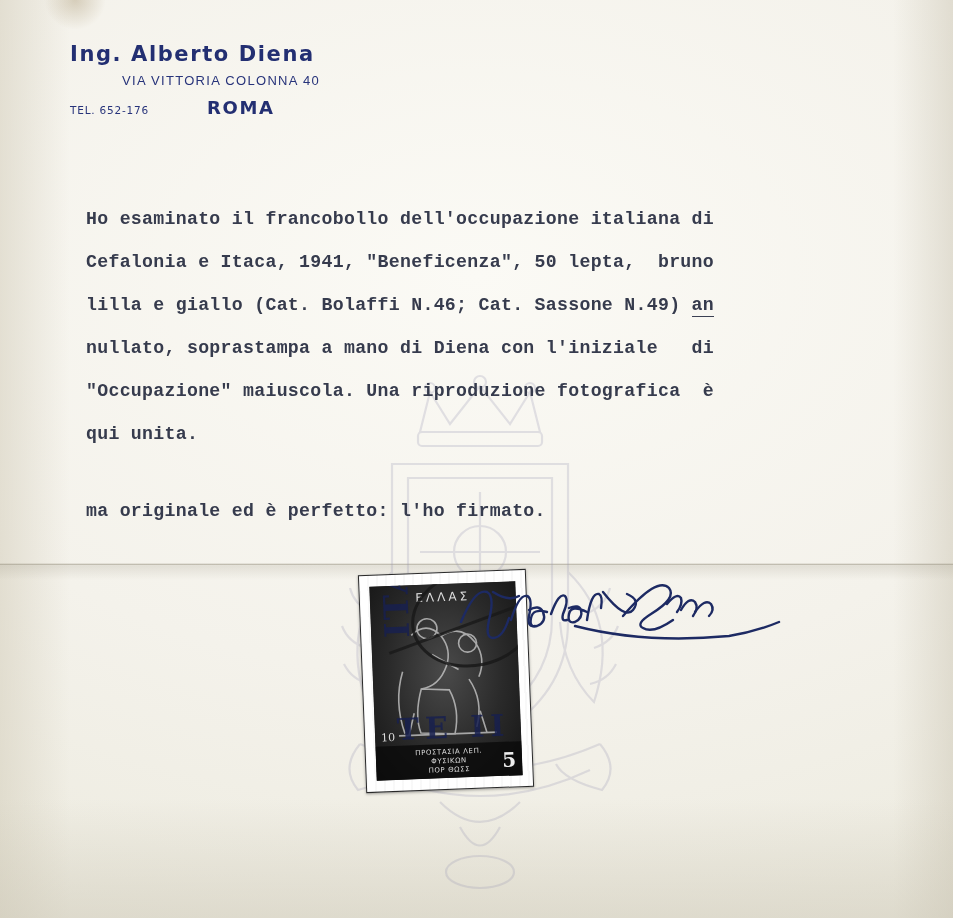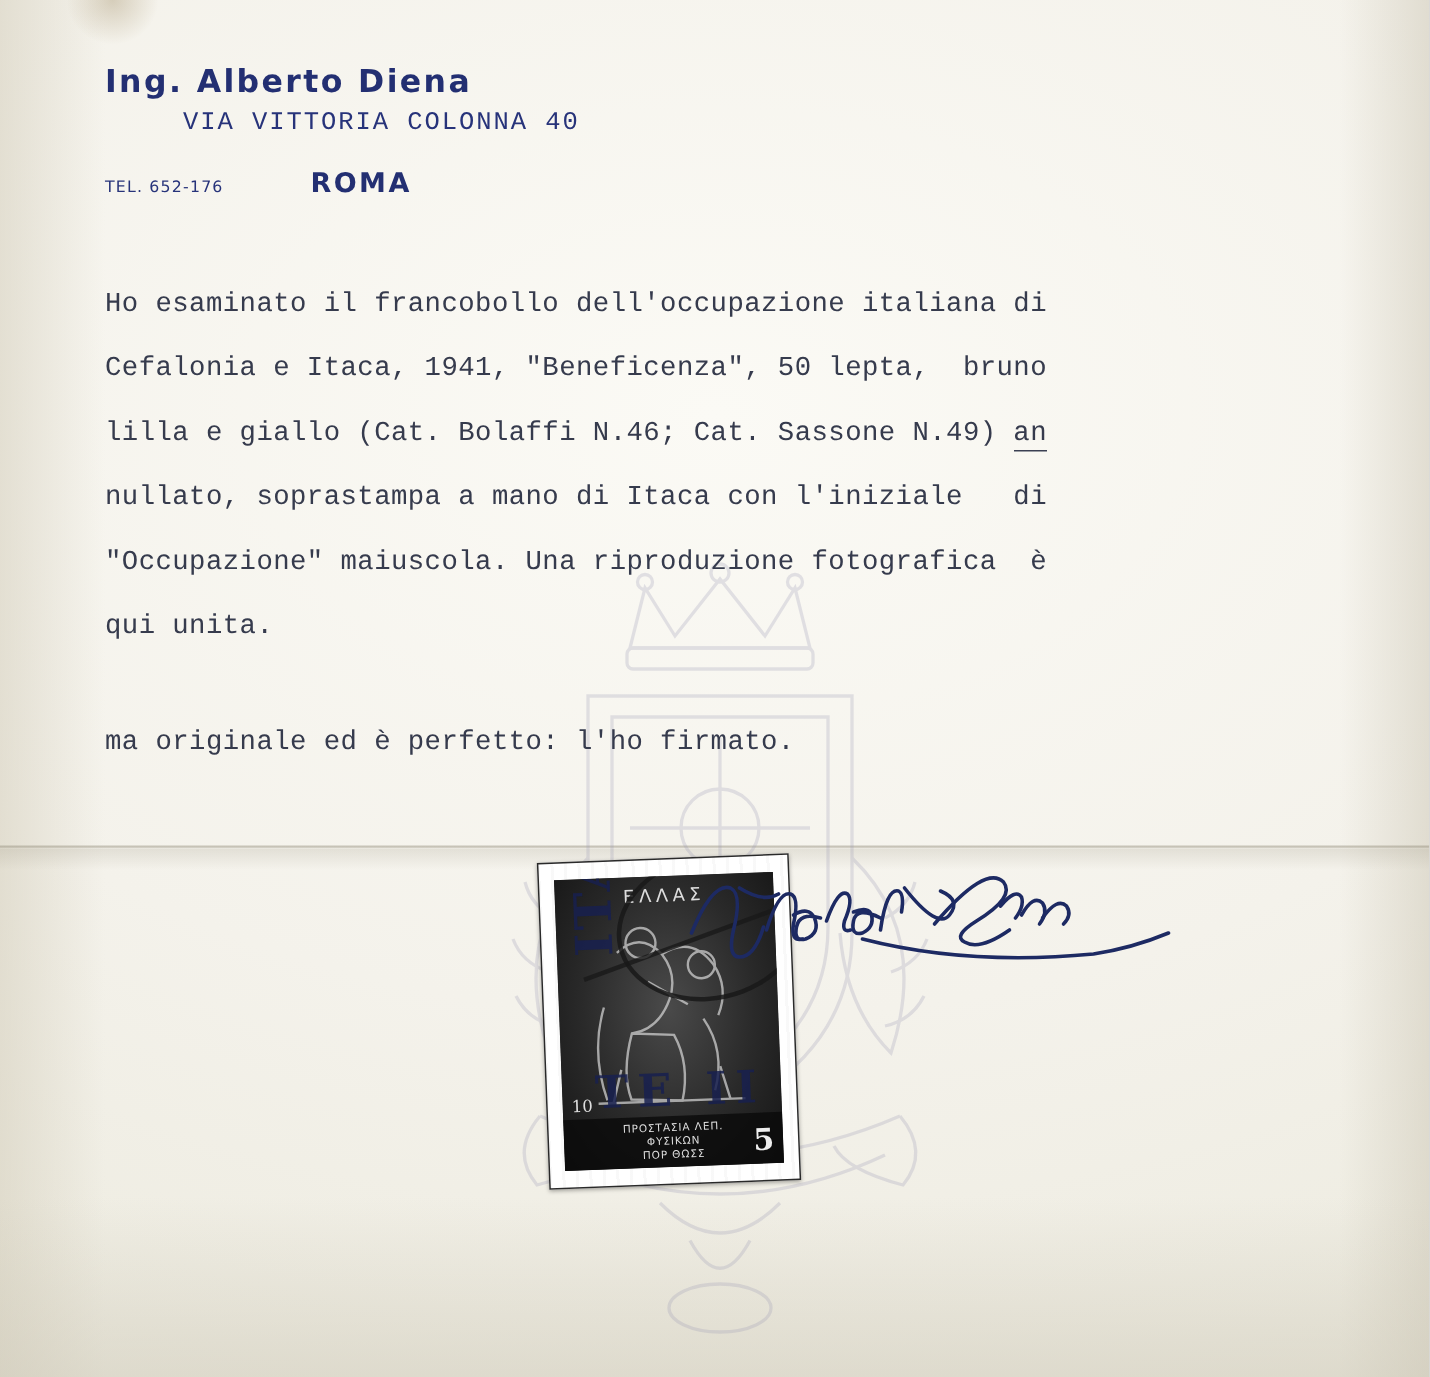--- a/index.html
+++ b/index.html
@@ -80,31 +80,31 @@
   }
   .lh-name {
     font-family: "DejaVu Sans", sans-serif;
     font-size: 21px;
     font-weight: bold;
     letter-spacing: 1.6px;
     color: #232f72;
     white-space: nowrap;
   }
   .lh-addr {
-    font-family: Liberation Mono, monospace;
-    font-size: 17px;
+    font-family: Liberation Sans, sans-serif;
+    font-size: 13px;
     letter-spacing: 1.3px;
     color: #27337a;
     margin-top: 7px;
     margin-left: 52px;
     white-space: nowrap;
     text-align: right;
   }
   .lh-row3 {
-    margin-top: 20px;
+    margin-top: 9px;
     display: flex;
     align-items: baseline;
     white-space: nowrap;
   }
   .lh-tel {
     font-family: "DejaVu Sans", sans-serif;
     font-size: 10.5px;
     letter-spacing: 0.8px;
     color: #27337a;
   }
@@ -134,21 +134,21 @@
     position: absolute;
     left: 70px;
     top: 182px;
     width: 800px;
     font-family: "Liberation Mono", "DejaVu Sans Mono", monospace;
     font-size: 18.2px;
     line-height: 43px;
     color: #363b4d;
     letter-spacing: 0.3px;
   }
-  .para { margin: 0; }
+  .para { margin: 16px; font-weight: bold; }
   .para + .para { margin-top: 34px; }
   .line { white-space: pre; display: block; }
   .underline-an { border-bottom: 1px solid #3b4053; padding-bottom: 1px; }
 
   
   .stamp-wrap {
     position: absolute;
     left: 362px;
     top: 572px;
     width: 168px;
@@ -326,21 +326,21 @@
     </div>
   </div>
 
 
   <div class="body-text">
 
     <div class="para">
       <span class="line">Ho esaminato il francobollo dell'occupazione italiana di</span>
       <span class="line">Cefalonia e Itaca, 1941, "Beneficenza", 50 lepta,  bruno</span>
       <span class="line">lilla e giallo (Cat. Bolaffi N.46; Cat. Sassone N.49) <span class="underline-an">an</span></span>
-      <span class="line">nullato, soprastampa a mano di Itaca con l'iniziale   di</span>
+      <span class="line">nullato, soprastampa a mano di Diena con l'iniziale   di</span>
       <span class="line">"Occupazione" maiuscola. Una riproduzione fotografica  è</span>
       <span class="line">qui unita.</span>
     </div>
 
     <div class="para">
       <span class="line">ma originale ed è perfetto: l'ho firmato.</span>
     </div>
 
   </div>
 

